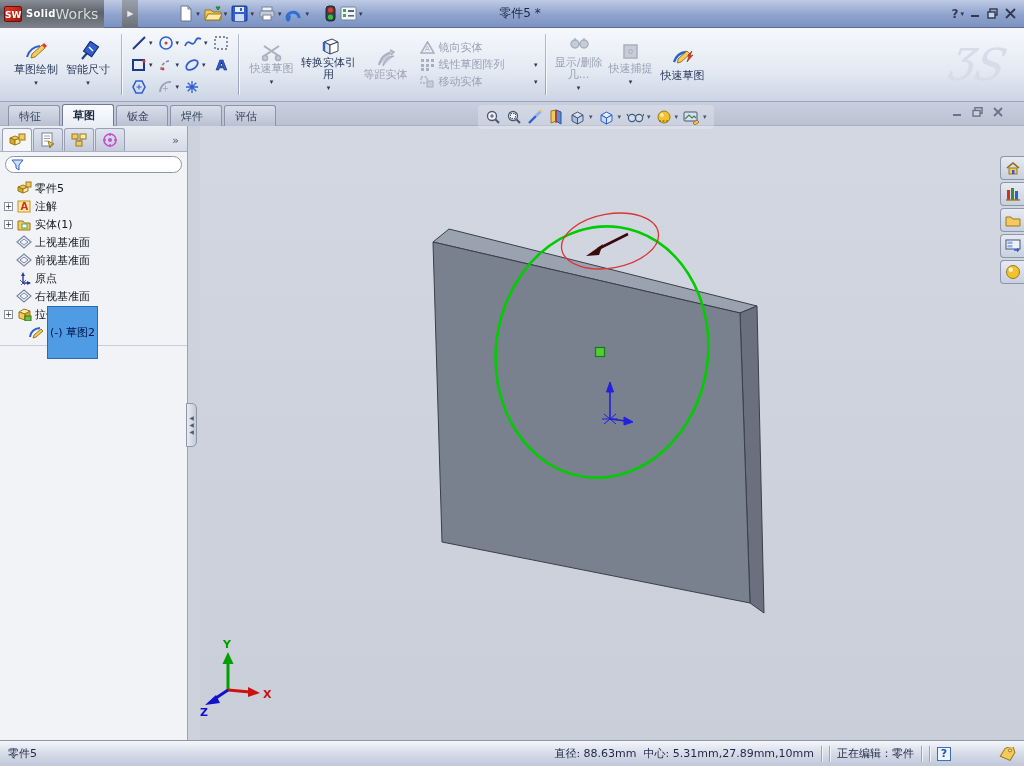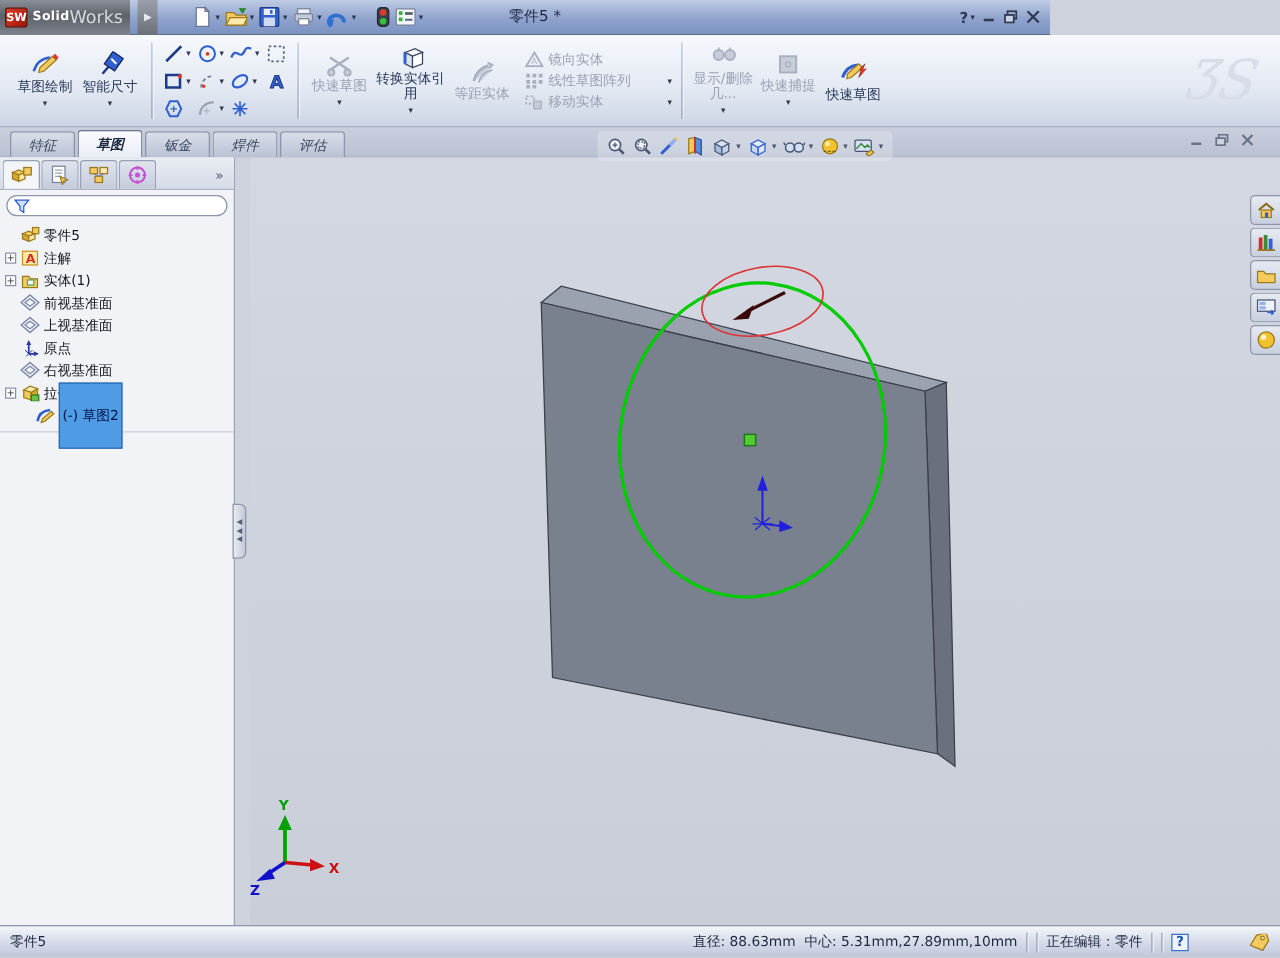--- a/index.html
+++ b/index.html
@@ -1,22 +1,22 @@
 <!DOCTYPE html>
 <html><head>
 <meta charset="utf-8">
 <style>
   * { margin:0; padding:0; box-sizing:border-box; }
   html,body { width:1024px; height:766px; overflow:hidden; }
   body { position:relative; font-family:"DejaVu Sans","Liberation Sans",sans-serif; font-size:11px; color:#26324a; background:#CDD2DD; }
 
   
-  .titlebar { position:absolute; left:0; top:0; width:840px; height:28px;
+  .titlebar { position:absolute; left:0; top:0; width:1024px; height:28px;
     background:linear-gradient(180deg,#bfcbe4 0%,#8fa3cd 55%,#7b92c2 100%);
-    display:flex; align-items:center; border-bottom:1px solid #5a6c96; }
+    display:flex; align-items:center; border-bottom:1px solid #5a6c96;gap:12px; }
   .brand { height:28px; display:flex; align-items:center; padding:0 6px 0 4px;
     background:linear-gradient(180deg,#8a8f99 0%,#5d6169 45%,#7d828c 100%); }
   .sw-cube { display:inline-block; width:18px; height:16px; background:linear-gradient(135deg,#e23a2a,#9c1608);
     color:#fff; font-weight:bold; font-size:9px; text-align:center; line-height:16px; border-radius:2px; border:1px solid #6d0f05; }
   .brand-bold { color:#ffffff; font-weight:bold; font-size:10px; margin-left:4px; letter-spacing:0.3px; }
   .brand-light { color:#d8dade; font-size:14px; }
   .flyout { height:28px; width:16px; background:linear-gradient(180deg,#9aa0ab,#6a6f78);
     color:#e8eaf0; font-size:8px; display:flex; align-items:center; justify-content:center; margin-left:6px; }
   .tb-icons { display:flex; align-items:center; gap:2px; margin-left:26px; }
   .tb-btn { display:flex; align-items:center; padding:2px 1px; border-radius:2px; }
@@ -44,23 +44,23 @@
   .stack { display:flex; flex-direction:column; justify-content:center; gap:2px; width:118px; }
   .srow { display:flex; align-items:center; gap:4px; color:#9aa2b4; }
   .srow .dd { margin-left:auto; }
   .ds-mark { margin-left:auto; align-self:center; font-size:44px; font-style:italic; color:#d7dce8;
     font-family:"DejaVu Serif","Liberation Serif",serif; transform:skewX(-12deg); padding-right:14px; user-select:none; }
 
   
   .tabband { position:absolute; left:0; top:102px; width:1024px; height:24px;
     background:linear-gradient(180deg,#c9cfdd,#bac1d2); border-bottom:1px solid #a6aec2; }
   .tabs { display:flex; align-items:flex-end; height:24px; padding-left:8px; }
-  .ctab { min-width:52px; text-align:center; padding:3px 10px 2px; margin-right:2px;
+  .ctab { min-width:52px; padding:3px 10px 2px; margin-right:2px;
     background:linear-gradient(180deg,#d9dee9,#b9c1d2); border:1px solid #8b94aa; border-bottom:none;
-    border-radius:3px 3px 0 0; color:#3a4660;font-style:italic; }
+    border-radius:3px 3px 0 0; color:#3a4660; }
   .ctab.active { background:linear-gradient(180deg,#fbfcfe,#e9edf5); color:#1c2740; font-weight:bold;
     border-color:#6f7astro; border:1px solid #6f7a92; border-bottom:none; height:22px; }
 
   
   .headsup { position:absolute; left:478px; top:105px; height:24px; display:flex; align-items:center; gap:3px;
     padding:1px 6px; border-radius:4px; background:rgba(235,238,245,0.35); }
   .hu { display:flex; align-items:center; gap:1px; padding:1px; border-radius:2px; }
   .hu .dd { color:#4a5570; }
 
   .doccontrols { position:absolute; left:952px; top:107px; display:flex; gap:9px; align-items:center; }
@@ -494,31 +494,31 @@
       <span class="tlabel">实体(1)</span>
     </div>
     <div class="trow">
       <span class="noexp"></span>
       <span class="ticon">
           <svg width="16" height="14">
             <path d="M8 1 L15 7 L8 13 L1 7 z" fill="none" stroke="#7a88a8" stroke-width="1.2"></path>
             <path d="M8 4 L12 7 L8 10 L4 7 z" fill="none" stroke="#7a88a8"></path>
           </svg>
         </span>
-      <span class="tlabel">前视基准面</span>
+      <span class="tlabel">上视基准面</span>
     </div>
     <div class="trow">
       <span class="noexp"></span>
       <span class="ticon">
           <svg width="16" height="14">
             <path d="M8 1 L15 7 L8 13 L1 7 z" fill="none" stroke="#7a88a8" stroke-width="1.2"></path>
             <path d="M8 4 L12 7 L8 10 L4 7 z" fill="none" stroke="#7a88a8"></path>
           </svg>
         </span>
-      <span class="tlabel">上视基准面</span>
+      <span class="tlabel">前视基准面</span>
     </div>
     <div class="trow">
       <span class="noexp"></span>
       <span class="ticon">
           <svg width="14" height="14">
             <path d="M6 12 V3 M6 12 H13" stroke="#2a3a9c" stroke-width="1.4"></path>
             <path d="M6 1 l-2 4 h4 z" fill="#2a3a9c"></path>
             <path d="M14 12 l-4 -2 v4 z" fill="#2a3a9c"></path>
             <path d="M3 9 l6 6 M3 15 l6 -6" stroke="#2a3a9c" stroke-width="0.8"></path>
           </svg>

